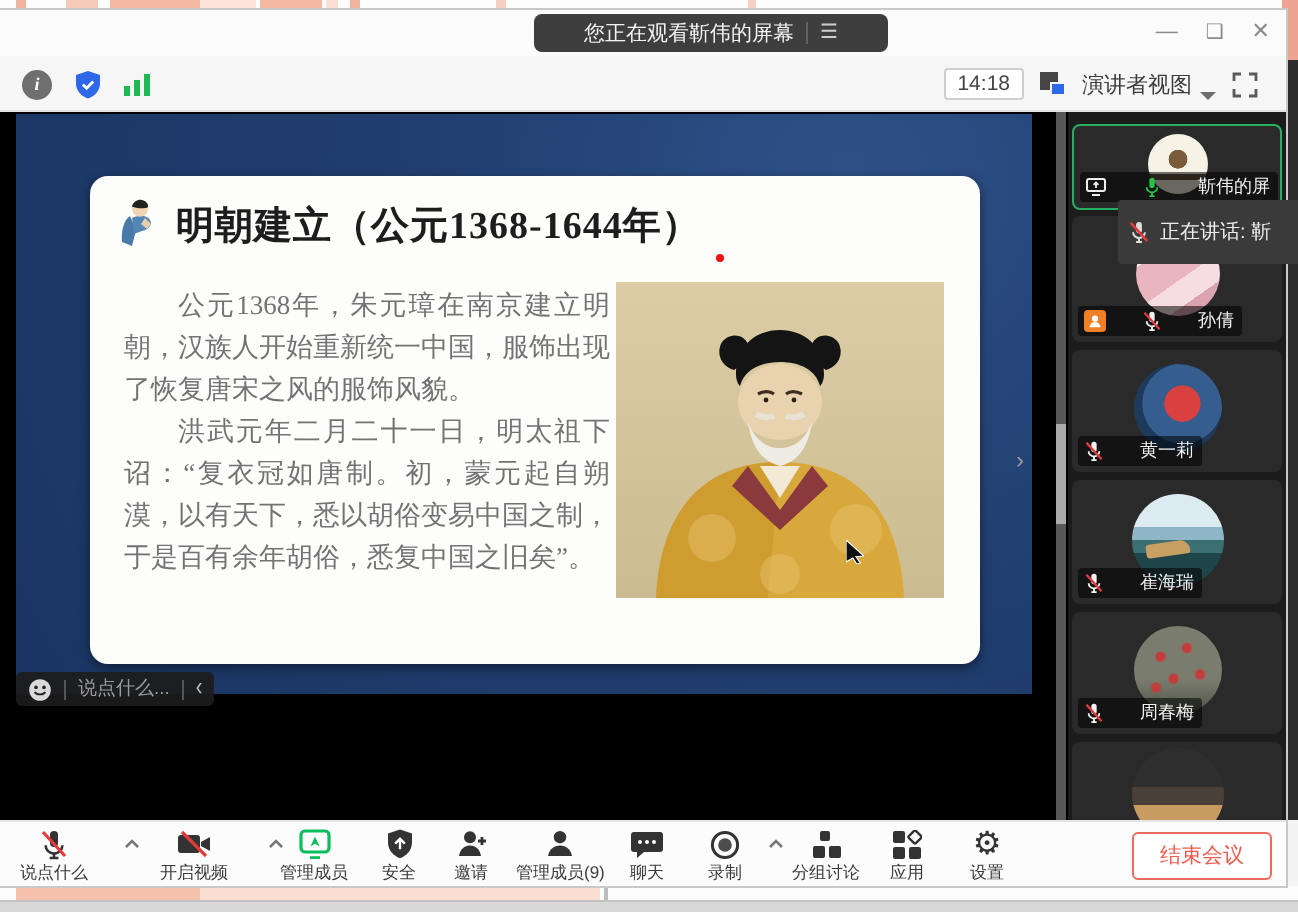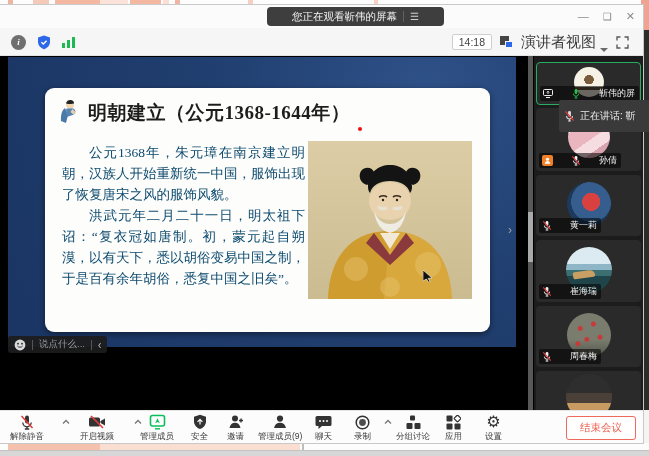--- a/index.html
+++ b/index.html
@@ -26,31 +26,31 @@
   .winbtns { position:absolute; right:8px; top:0; height:23px; display:flex; align-items:center; gap:14px; color:#8a8a8a; }
   .winbtns span { font-size:11px; line-height:1; cursor:default; }
   .winbtns .bx { font-size:10px; }
 
   .controlbar { position:absolute; left:0; top:23px; width:100%; height:28px; background:#f6f6f6; border-bottom:1px solid #e3e3e3; }
   .cb-left { position:absolute; left:11px; top:0; height:28px; display:flex; align-items:center; gap:11px; }
   .ic-info { width:15px; height:15px; border-radius:50%; background:#6f6f6f; color:#fff; font:italic bold 9px "Liberation Serif", serif; display:flex; align-items:center; justify-content:center; }
   .ic-shield svg, .ic-signal svg { display:block; }
   .cb-right { position:absolute; right:14px; top:0; height:28px; display:flex; align-items:center; gap:8px; }
   .time-box { border:1px solid #cfcfcf; border-radius:2px; background:#fff; color:#444; font-size:10.5px; padding:1px 6px; }
-  .view-switch { display:flex; align-items:flex-end; gap:4px; color:#3c3c3c; font-size:15px;font-family:Liberation Serif, serif; }
+  .view-switch { display:flex; align-items:flex-end; gap:4px; color:#3c3c3c; font-size:11px;font-family:Liberation Serif, serif; }
   .caret-down { width:0; height:0; border-left:4px solid transparent; border-right:4px solid transparent; border-top:4px solid #6b6b6b; }
 
   
   #main { position:absolute; left:0; top:51px; width:643px; height:354px; background:#000; }
   .slide { position:absolute; left:8px; top:1px; width:508px; height:290px; background:radial-gradient(circle at 82% 12%, #2e5188 0%, #203e6f 45%, #1a3563 100%); }
   .card { position:absolute; left:37px; top:31px; width:445px; height:244px; background:#fdfdfc; border-radius:9px; box-shadow:0 2px 6px rgba(0,0,0,.45); }
   .slide-titlerow { position:absolute; left:14px; top:11px; display:flex; align-items:flex-end; gap:7px; }
   .slide-title { font-family:"Liberation Serif","DejaVu Serif",serif; font-weight:bold; font-size:19px; color:#1d1d1d; letter-spacing:.5px; white-space:nowrap; }
   .laser-dot { position:absolute; left:313px; top:39px; width:4px; height:4px; background:#ee1111; border-radius:50%; }
-  .slide-body { position:absolute; left:17px; top:54px; width:243px; font-family:"Liberation Serif","DejaVu Serif",serif; font-size:13.5px; line-height:21px; color:#0c4a6e; text-align:justify; }
+  .slide-body { position:absolute; left:17px; top:54px; width:243px; font-family:"Liberation Serif","DejaVu Serif",serif; font-size:13.5px; line-height:21px; color:#737373; text-align:justify; }
   .slide-body p { text-indent:2em; }
   .fig { position:absolute; left:263px; top:53px; width:164px; height:158px; overflow:hidden; }
   .fig svg { display:block; }
   .cursor { position:absolute; left:378px; top:182px; width:9px; height:12px; }
 
   
   .say-bar { position:absolute; left:8px; top:280px; height:17px; display:flex; align-items:center; gap:6px; background:rgba(28,28,28,.92); border-radius:3px; padding:0 6px; }
   .say-bar .sep { width:1px; height:10px; background:#555; }
   .say-txt { color:#9a9a9a; font-size:9.5px; white-space:nowrap; }
   .say-collapse { color:#bbb; font-size:10px; line-height:1; transform:scaleY(1.3); }
@@ -372,21 +372,21 @@
 
       <div class="titem" style="left:10px">
         <span class="icn">
           <svg width="16" height="16" viewBox="0 0 16 16">
               <rect x="6" y="1.5" width="4" height="8" rx="2" fill="#333"></rect>
               <path d="M3.8 8.6a4.2 4.2 0 0 0 8.4 0" fill="none" stroke="#333" stroke-width="1.3"></path>
               <path d="M8 13v2M5.8 15h4.4" stroke="#333" stroke-width="1.3"></path>
               <path d="M2.5 2l11 12" stroke="#e23b3b" stroke-width="1.6"></path>
             </svg>
         </span>
-        <span class="lab">解除静音</span>
+        <span class="lab">说点什么</span>
       </div>
       <span class="chev" style="left:62px">
         <svg width="8" height="6" viewBox="0 0 8 6" fill="none" stroke="#777" stroke-width="1.3">
             <path d="M1 4.5L4 1.5l3 3"></path>
           </svg>
       </span>
 
       <div class="titem" style="left:80px">
         <span class="icn">
           <svg width="18" height="14" viewBox="0 0 18 14">

